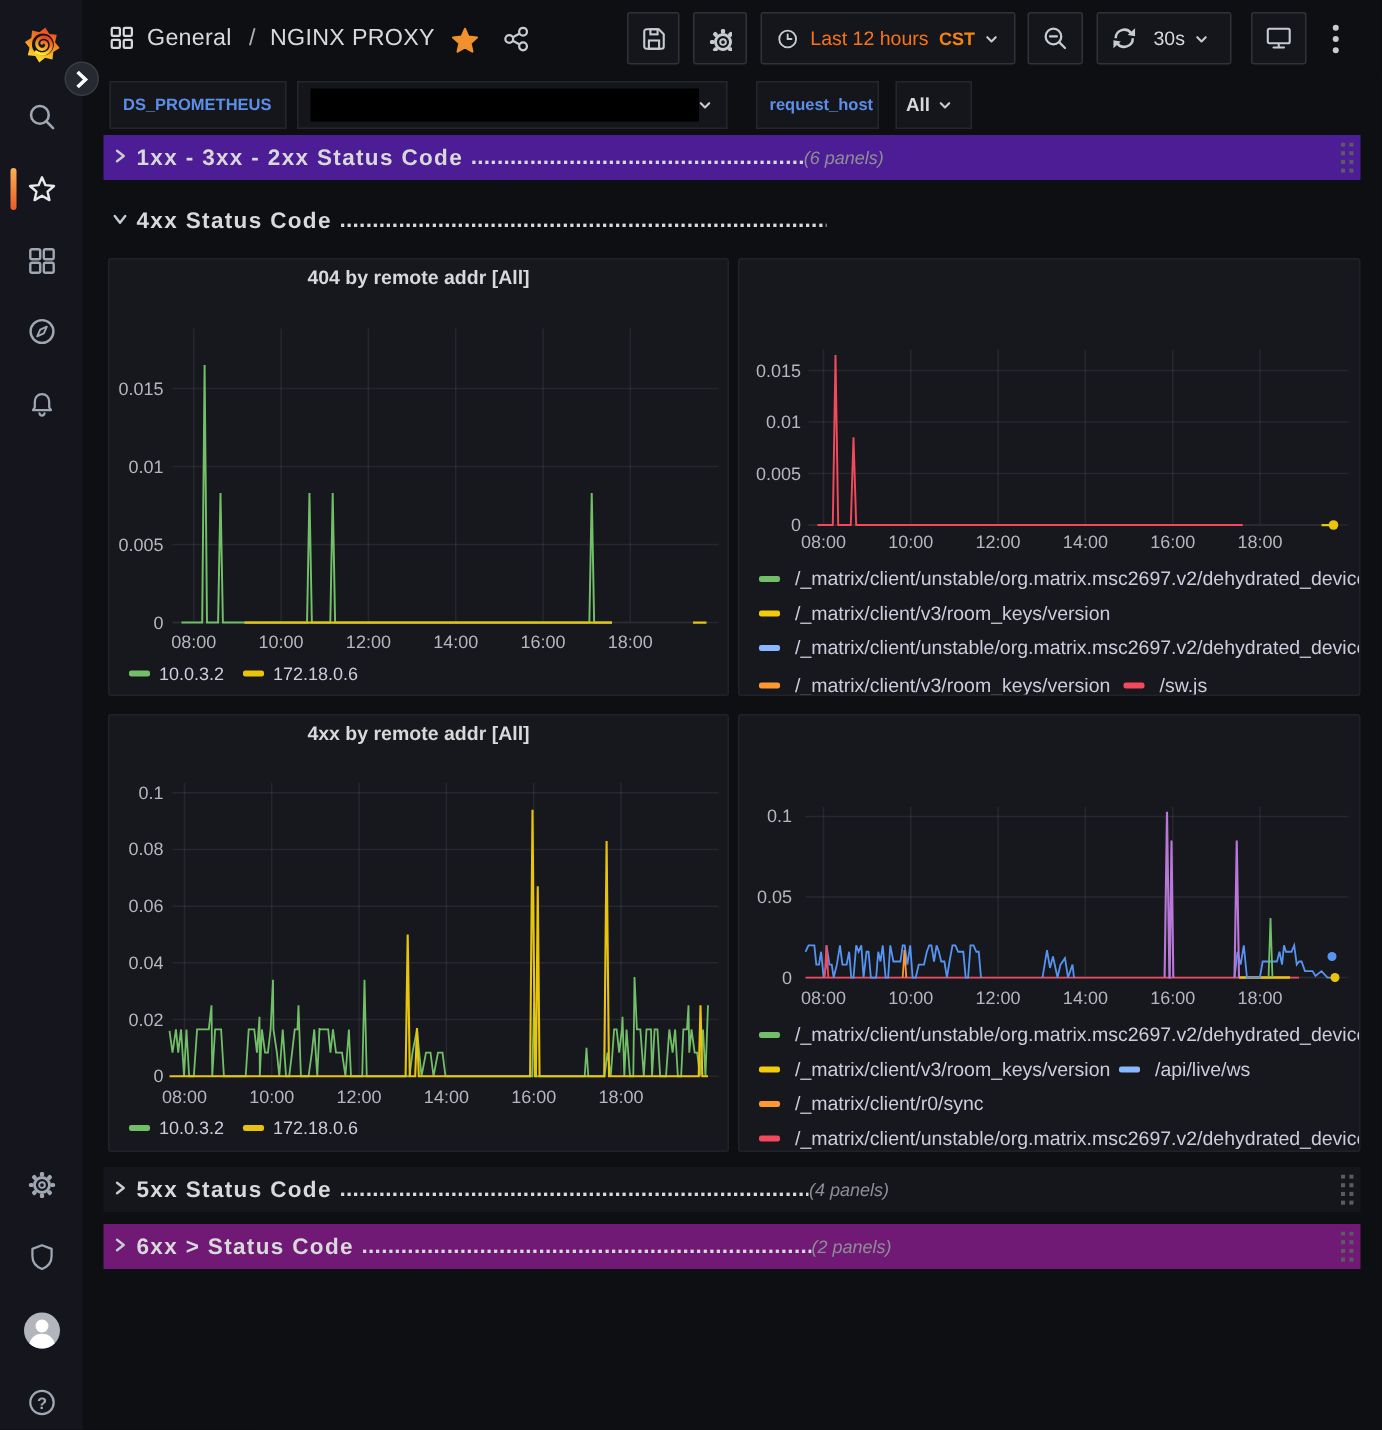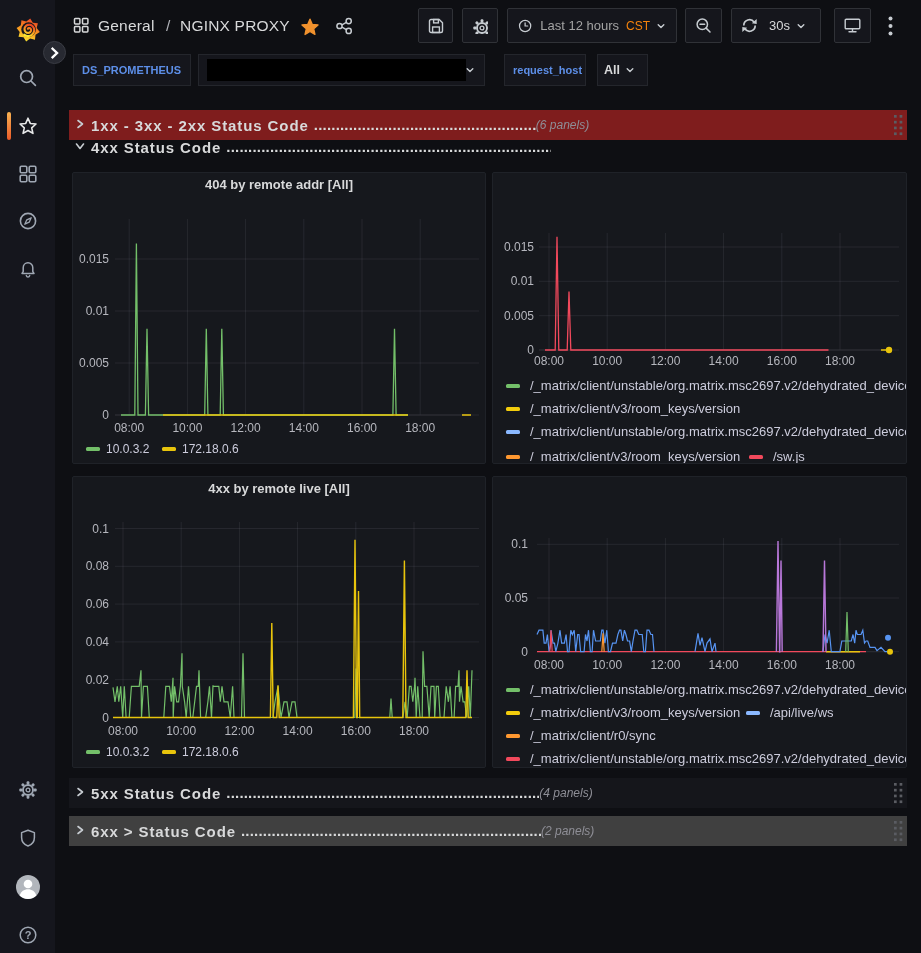--- a/index.html
+++ b/index.html
@@ -157,22 +157,22 @@
         <rect x="8.6" y="1.3" width="2.8" height="3.1" rx="1.0" fill="#c7ccd1" transform="rotate(225 10 10)"></rect>
         <rect x="8.6" y="1.3" width="2.8" height="3.1" rx="1.0" fill="#c7ccd1" transform="rotate(270 10 10)"></rect>
         <rect x="8.6" y="1.3" width="2.8" height="3.1" rx="1.0" fill="#c7ccd1" transform="rotate(315 10 10)"></rect>
       </svg>
     </div>
     <div class="navbtn" style="left:507px;width:170px;justify-content:flex-start;padding:0 10px">
       <svg width="16" height="16" viewBox="0 0 16 16" style="">
         <circle cx="8" cy="8" r="6.3" fill="none" stroke="#c7ccd1" stroke-width="1.4"></circle>
         <path d="M8 4.6 L8 8 L10.9 8" fill="none" stroke="#c7ccd1" stroke-width="1.4" stroke-linecap="round"></path>
       </svg>
-      <span style="margin-left:8px;color:#a3a3a3">Last 12 hours</span>
-      <span style="margin-left:7px;color:#f5830c;font-weight:400;font-size:12px">CST</span>
+      <span style="margin-left:8px;color:#f97316">Last 12 hours</span>
+      <span style="margin-left:7px;color:#f5830c;font-weight:700;font-size:12px">CST</span>
       <span style="margin-left:6px;display:flex">
         <svg width="10" height="10" viewBox="0 0 10 10" style="">
           <path d="M2.2 3.8 L5 6.6 L7.8 3.8" fill="none" stroke="#c7ccd1" stroke-width="1.4" stroke-linecap="round" stroke-linejoin="round"></path>
         </svg>
       </span>
     </div>
     <div class="navbtn" style="left:685px;width:37px">
       <svg width="17" height="17" viewBox="0 0 17 17" style="">
         <circle cx="7.3" cy="7.3" r="5.2" fill="none" stroke="#c7ccd1" stroke-width="1.5"></circle>
         <line x1="11.1" y1="11.1" x2="15" y2="15" stroke="#c7ccd1" stroke-width="1.5" stroke-linecap="round"></line>
@@ -212,21 +212,21 @@
       <svg width="10" height="10" viewBox="0 0 10 10" style="">
         <path d="M2.2 3.8 L5 6.6 L7.8 3.8" fill="none" stroke="#c7ccd1" stroke-width="1.4" stroke-linecap="round" stroke-linejoin="round"></path>
       </svg>
     </div>
     <div class="varlabel" style="left:504px;width:82px">request_host</div>
     <div class="abs" style="left:597px;top:54px;width:51px;height:32px;background:#15161c;border:1px solid #24262c;display:flex;align-items:center;padding:0 6px;color:#d8d9da;font-size:12.5px;font-weight:600">All<span style="margin-left:5px;display:flex">
         <svg width="10" height="10" viewBox="0 0 10 10" style="">
           <path d="M2.2 3.8 L5 6.6 L7.8 3.8" fill="none" stroke="#c7ccd1" stroke-width="1.4" stroke-linecap="round" stroke-linejoin="round"></path>
         </svg>
       </span></div>
-<div class="rowhdr" style="top:110px;background:#7f1d1d;">
+<div class="rowhdr" style="top:90px;background:#4c1d95;">
       <div class="chev"><svg width="10" height="12" viewBox="0 0 10 12" style="">
           <path d="M3 2.5 L7.5 6 L3 9.5" fill="none" stroke="#c7ccd1" stroke-width="1.6" stroke-linecap="round" stroke-linejoin="round"></path>
         </svg></div>
       <div class="rowtitle">1xx - 3xx - 2xx Status Code&nbsp;</div>
       <div class="rowdots" style="width:222px">......................................................................................................................................................</div>
       <div class="rowpanels">(6 panels)</div>
       <div class="draghandle"><svg width="9" height="21" viewBox="0 0 9 21" style="">
           <rect x="0" y="0" width="2.7" height="2.7" fill="#5a5c62"></rect>
           <rect x="5.6" y="0" width="2.7" height="2.7" fill="#5a5c62"></rect>
           <rect x="0" y="5.8" width="2.7" height="2.7" fill="#5a5c62"></rect>
@@ -255,21 +255,21 @@
           <rect x="0" y="0" width="2.7" height="2.7" fill="#5a5c62"></rect>
           <rect x="5.6" y="0" width="2.7" height="2.7" fill="#5a5c62"></rect>
           <rect x="0" y="5.8" width="2.7" height="2.7" fill="#5a5c62"></rect>
           <rect x="5.6" y="5.8" width="2.7" height="2.7" fill="#5a5c62"></rect>
           <rect x="0" y="11.6" width="2.7" height="2.7" fill="#5a5c62"></rect>
           <rect x="5.6" y="11.6" width="2.7" height="2.7" fill="#5a5c62"></rect>
           <rect x="0" y="17.4" width="2.7" height="2.7" fill="#5a5c62"></rect>
           <rect x="5.6" y="17.4" width="2.7" height="2.7" fill="#5a5c62"></rect>
         </svg></div>
     </div>
-    <div class="rowhdr" style="top:816px;background:#404040;">
+    <div class="rowhdr" style="top:816px;background:#701a75;">
       <div class="chev"><svg width="10" height="12" viewBox="0 0 10 12" style="">
           <path d="M3 2.5 L7.5 6 L3 9.5" fill="none" stroke="#c7ccd1" stroke-width="1.6" stroke-linecap="round" stroke-linejoin="round"></path>
         </svg></div>
       <div class="rowtitle">6xx &gt; Status Code&nbsp;</div>
       <div class="rowdots" style="width:300px">......................................................................................................................................................</div>
       <div class="rowpanels">(2 panels)</div>
       <div class="draghandle"><svg width="9" height="21" viewBox="0 0 9 21" style="">
           <rect x="0" y="0" width="2.7" height="2.7" fill="#5a5c62"></rect>
           <rect x="5.6" y="0" width="2.7" height="2.7" fill="#5a5c62"></rect>
           <rect x="0" y="5.8" width="2.7" height="2.7" fill="#5a5c62"></rect>
@@ -345,21 +345,21 @@
         <text x="37" y="240" font-size="13" fill="#ccccdc">/_matrix/client/v3/room_keys/version</text>
         <rect x="13" y="257" width="14" height="4" rx="1.5" fill="#8AB8FF"></rect>
         <text x="37" y="263" font-size="13" fill="#ccccdc">/_matrix/client/unstable/org.matrix.msc2697.v2/dehydrated_device</text>
         <rect x="13" y="282" width="14" height="4" rx="1.5" fill="#FF9830"></rect>
         <text x="37" y="288" font-size="13" fill="#ccccdc">/_matrix/client/v3/room_keys/version</text>
         <rect x="256" y="282" width="14" height="4" rx="1.5" fill="#F2495C"></rect>
         <text x="280" y="288" font-size="13" fill="#ccccdc">/sw.js</text>
       </svg>
     </div>
     <div class="panel" style="left:72px;top:476px;width:414px;height:292px">
-      <div class="ptitle">4xx by remote live [All]</div>
+      <div class="ptitle">4xx by remote addr [All]</div>
       <svg width="414" height="292" viewBox="0 0 414 292" style="position:absolute;left:0;top:0">
         <line x1="50.0" y1="45" x2="50.0" y2="240.5" stroke="rgba(204,204,220,0.09)" stroke-width="1"></line>
         <line x1="108.2" y1="45" x2="108.2" y2="240.5" stroke="rgba(204,204,220,0.09)" stroke-width="1"></line>
         <line x1="166.4" y1="45" x2="166.4" y2="240.5" stroke="rgba(204,204,220,0.09)" stroke-width="1"></line>
         <line x1="224.6" y1="45" x2="224.6" y2="240.5" stroke="rgba(204,204,220,0.09)" stroke-width="1"></line>
         <line x1="282.8" y1="45" x2="282.8" y2="240.5" stroke="rgba(204,204,220,0.09)" stroke-width="1"></line>
         <line x1="341.0" y1="45" x2="341.0" y2="240.5" stroke="rgba(204,204,220,0.09)" stroke-width="1"></line>
         <line x1="42" y1="240.5" x2="406" y2="240.5" stroke="rgba(204,204,220,0.09)" stroke-width="1"></line>
         <line x1="42" y1="202.7" x2="406" y2="202.7" stroke="rgba(204,204,220,0.09)" stroke-width="1"></line>
         <line x1="42" y1="164.9" x2="406" y2="164.9" stroke="rgba(204,204,220,0.09)" stroke-width="1"></line>

